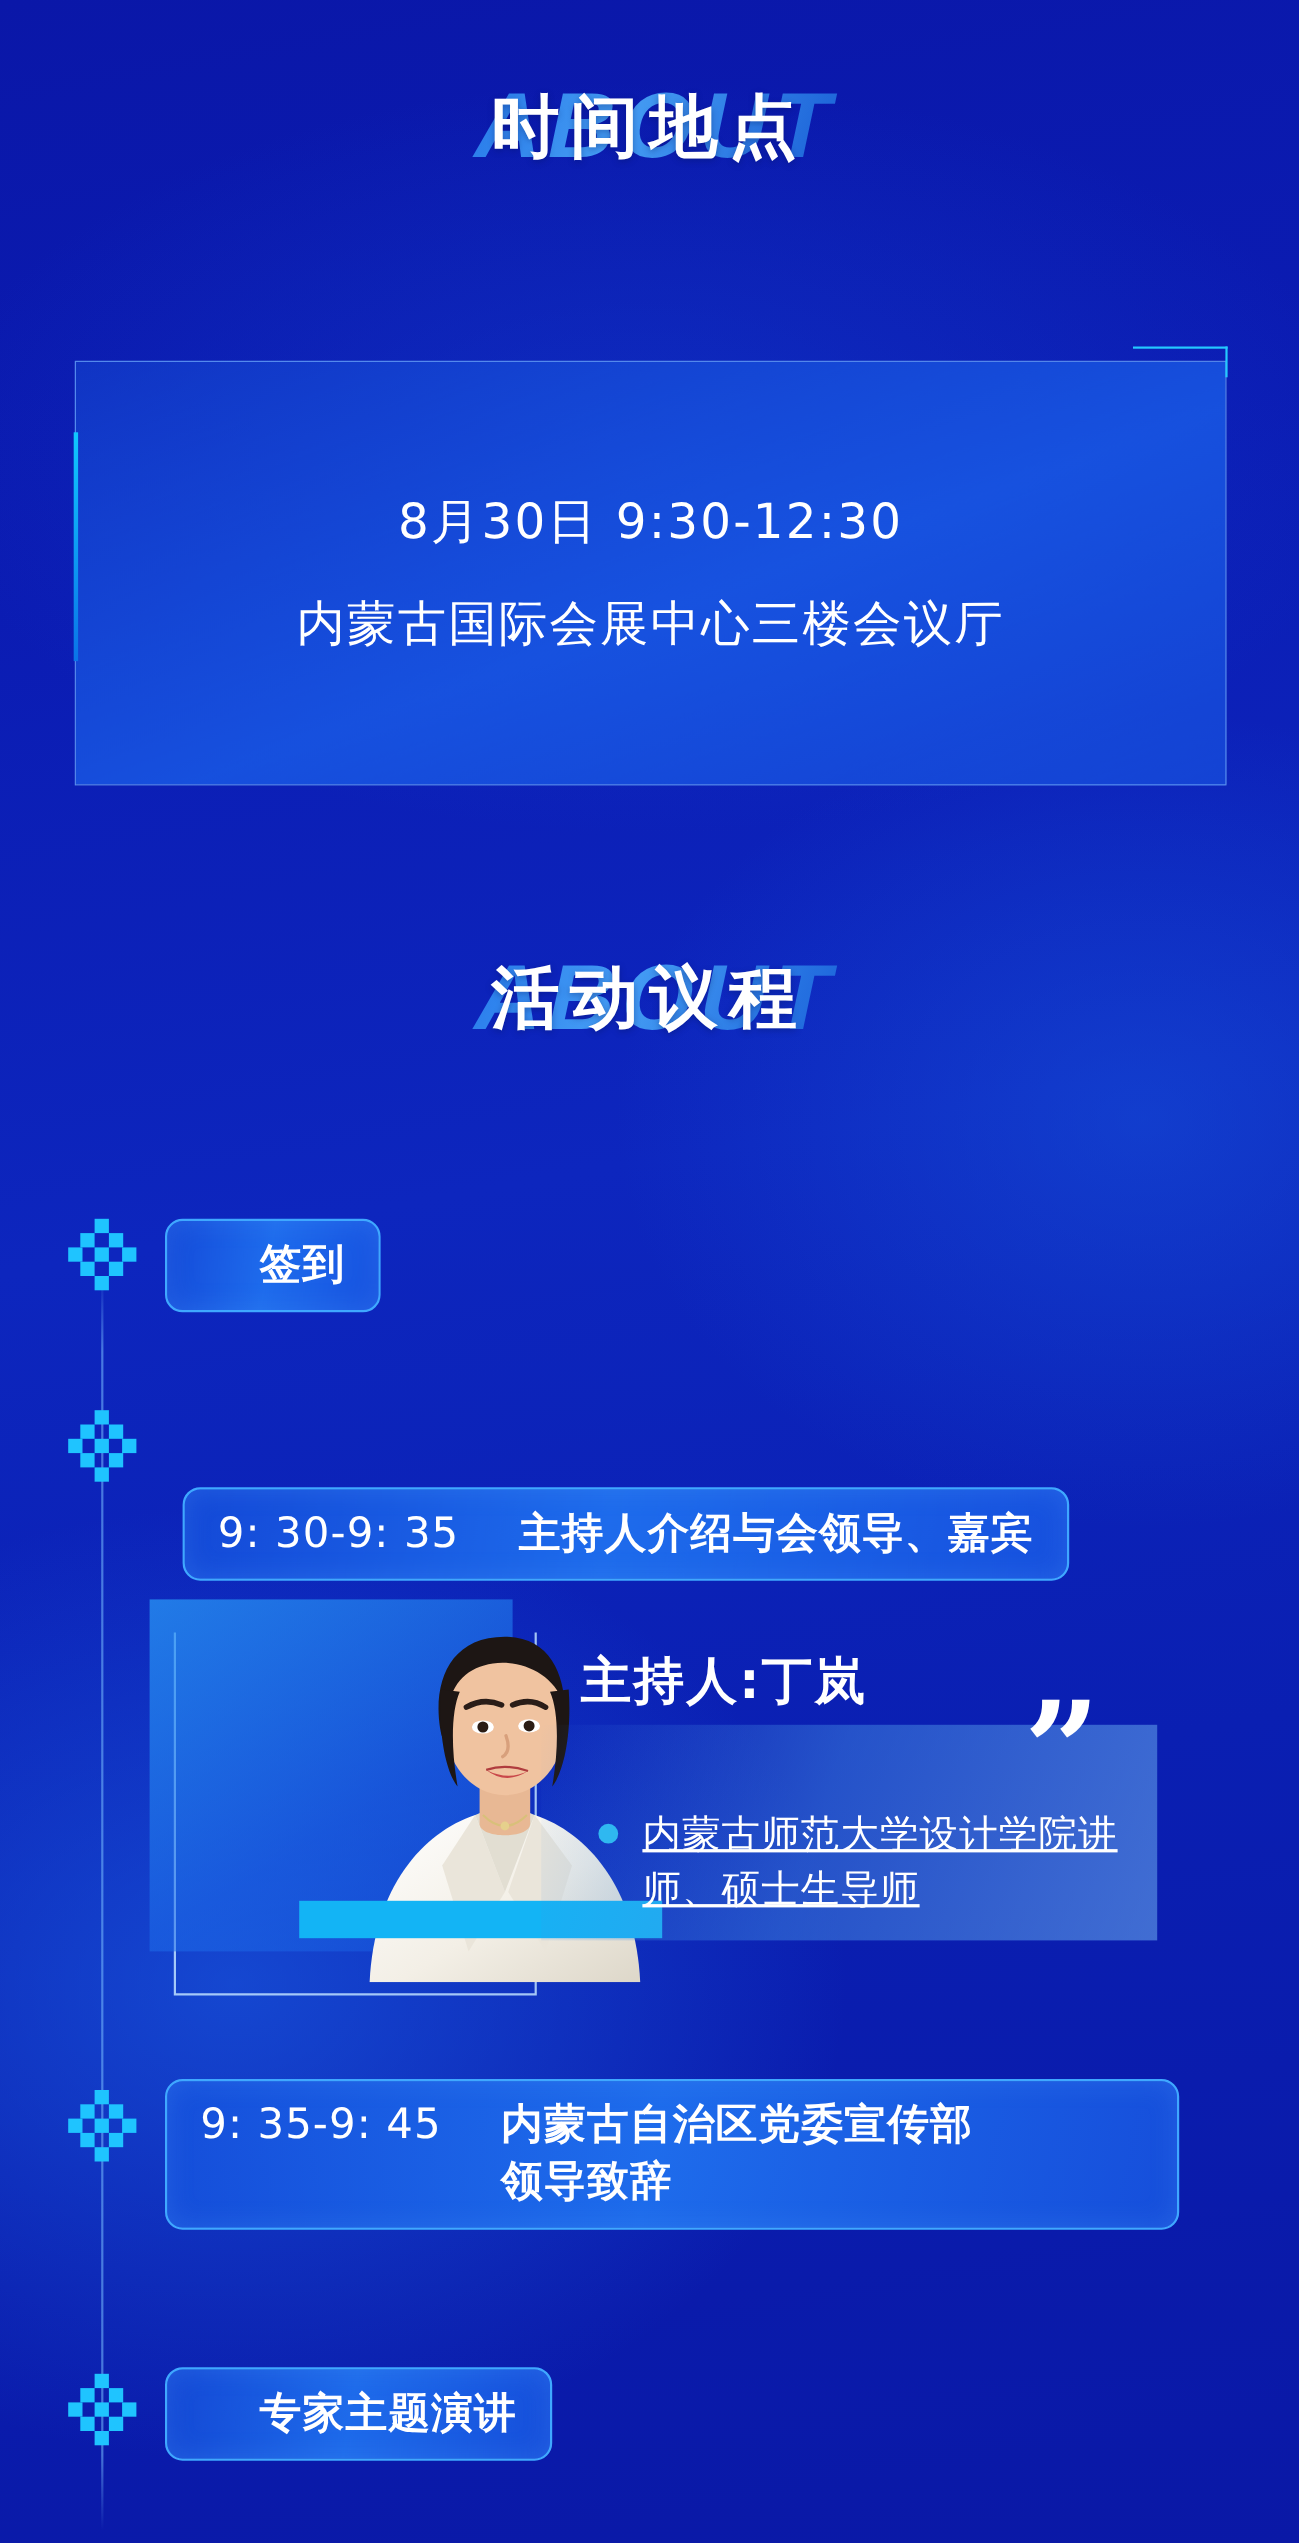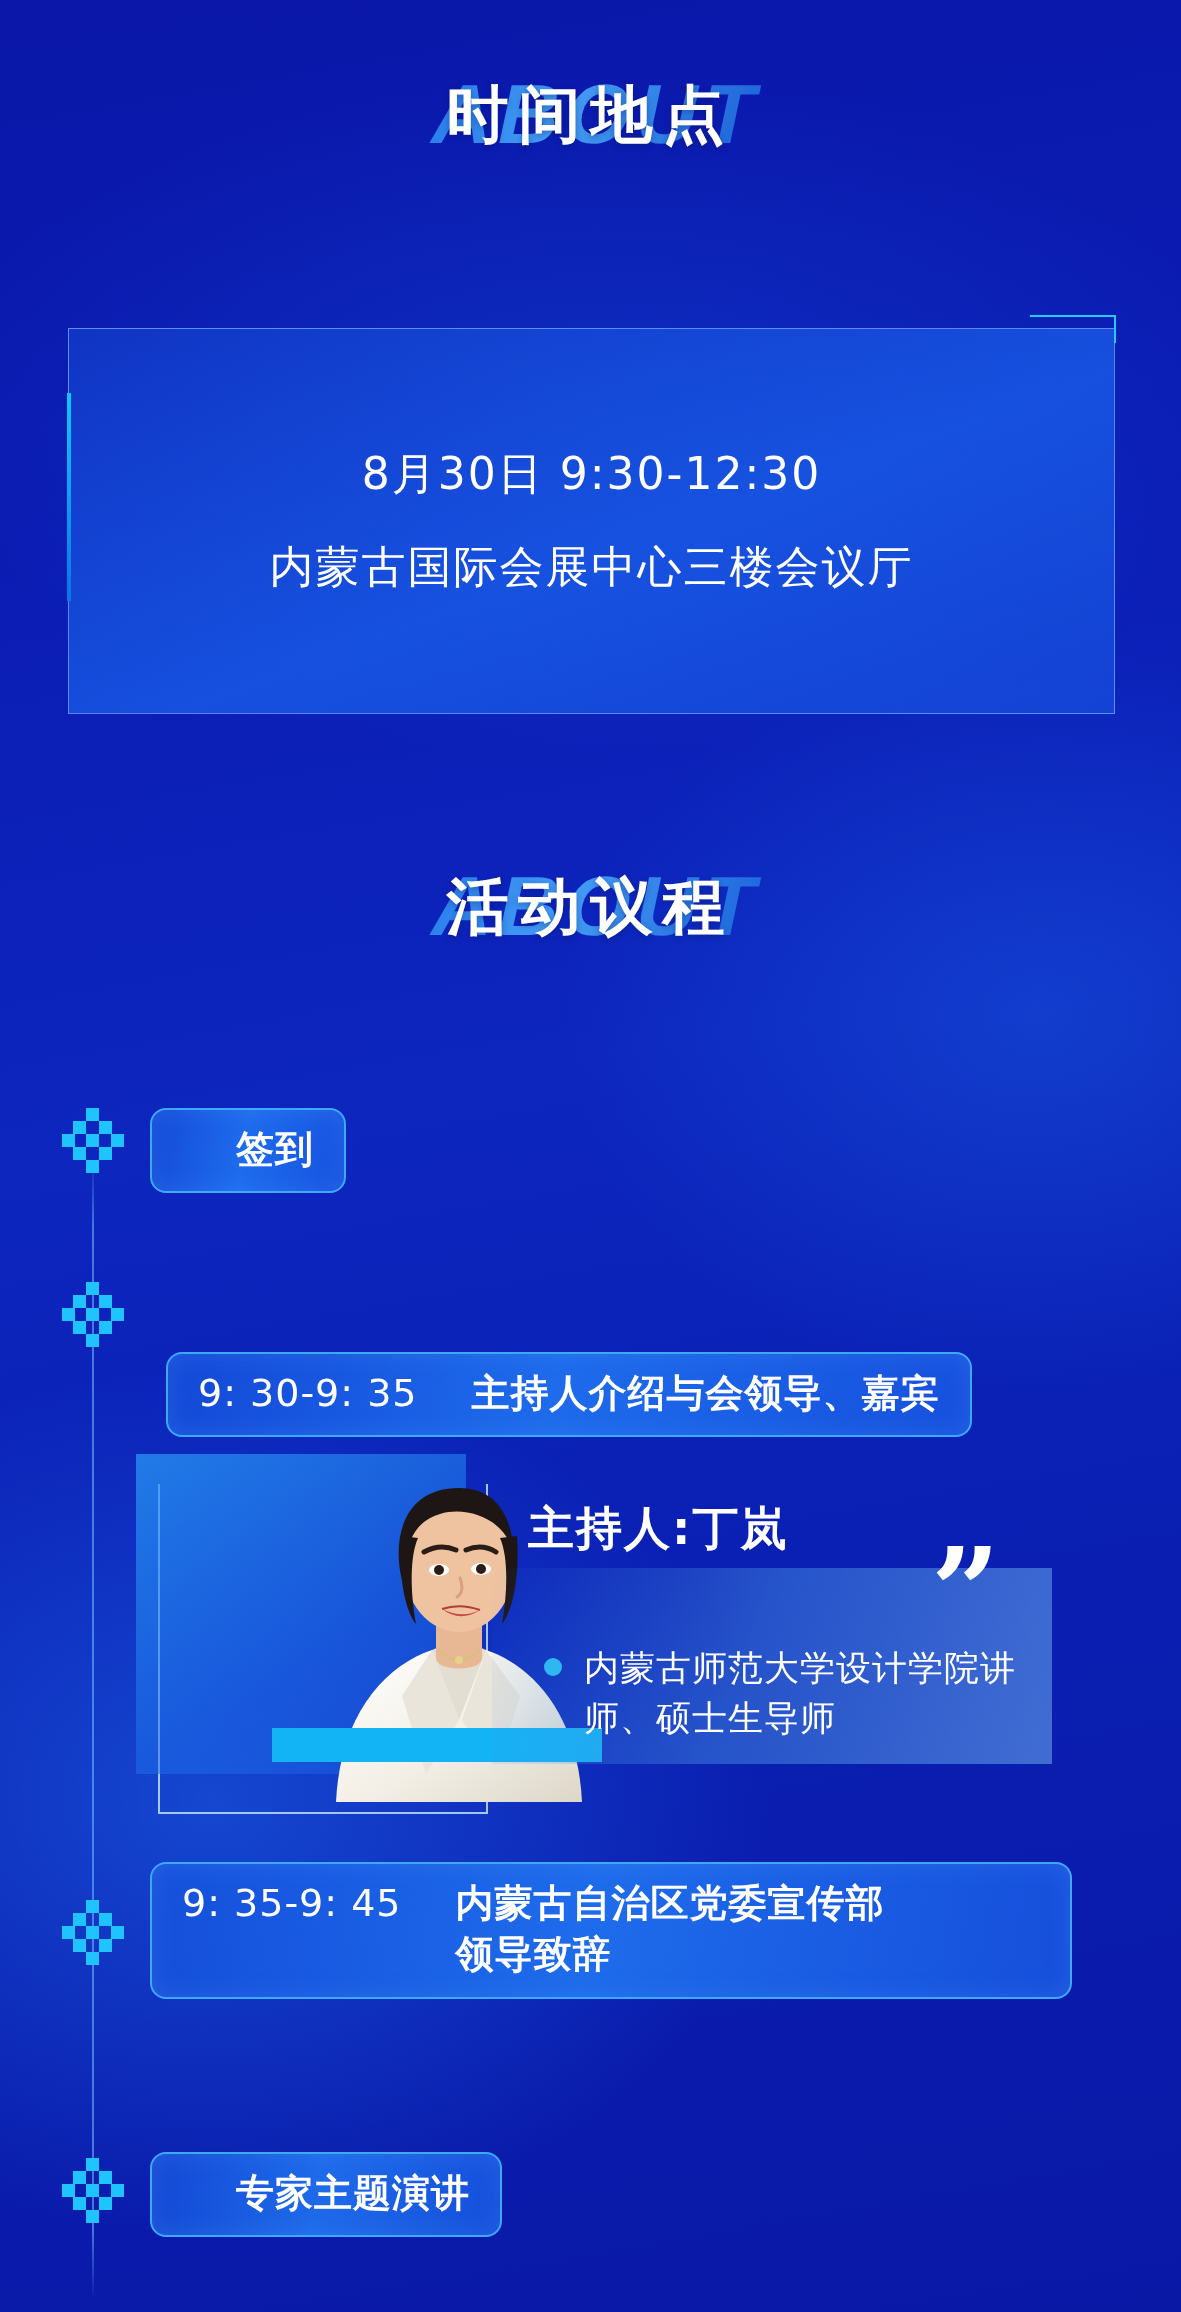--- a/index.html
+++ b/index.html
@@ -128,20 +128,21 @@
     position:absolute; left:544px; top:212px; width:520px;
     display:flex; align-items:flex-start;
   }
   .bio .dot{
     width:18px; height:18px; border-radius:50%; background:#2fb8f0;
     margin:14px 22px 0 0; flex:0 0 auto;
   }
   .bio .txt{
     color:#fff; font-size:35px; line-height:1.42; letter-spacing:1px;
     font-family:"DejaVu Sans","Liberation Sans",sans-serif;
+    text-decoration:underline;
   }
 </style>
 </head>
 <body>
 
 <div class="heading" style="position:absolute; left:0; top:66px; width:100%;">
   <div class="wm">ABOUT</div>
   <div class="cn">时间地点</div>
 </div>
 
@@ -259,21 +260,21 @@
   <i style="left:11px;top:13px;"></i>
     <i style="left:37px;top:13px;"></i>
   <i style="left:0;top:26px;"></i>
     <i style="left:24px;top:26px;"></i>
     <i style="left:49px;top:26px;"></i>
   <i style="left:11px;top:39px;"></i>
     <i style="left:37px;top:39px;"></i>
   <i style="left:24px;top:52px;"></i>
 </div>
 <div class="row" style="top:1862px;">
-  <div class="pill" style="width:922px;">
+  <div class="pill" style="width:922px;margin-top:28px;">
     <span class="time">9: 35-9: 45</span>
     <span class="title" style="white-space:pre-line;">内蒙古自治区党委宣传部
 领导致辞</span>
   </div>
 </div>
 
 <div class="marker" style="top:2158px;">
   <i style="left:24px;top:0;"></i>
   <i style="left:11px;top:13px;"></i>
     <i style="left:37px;top:13px;"></i>

